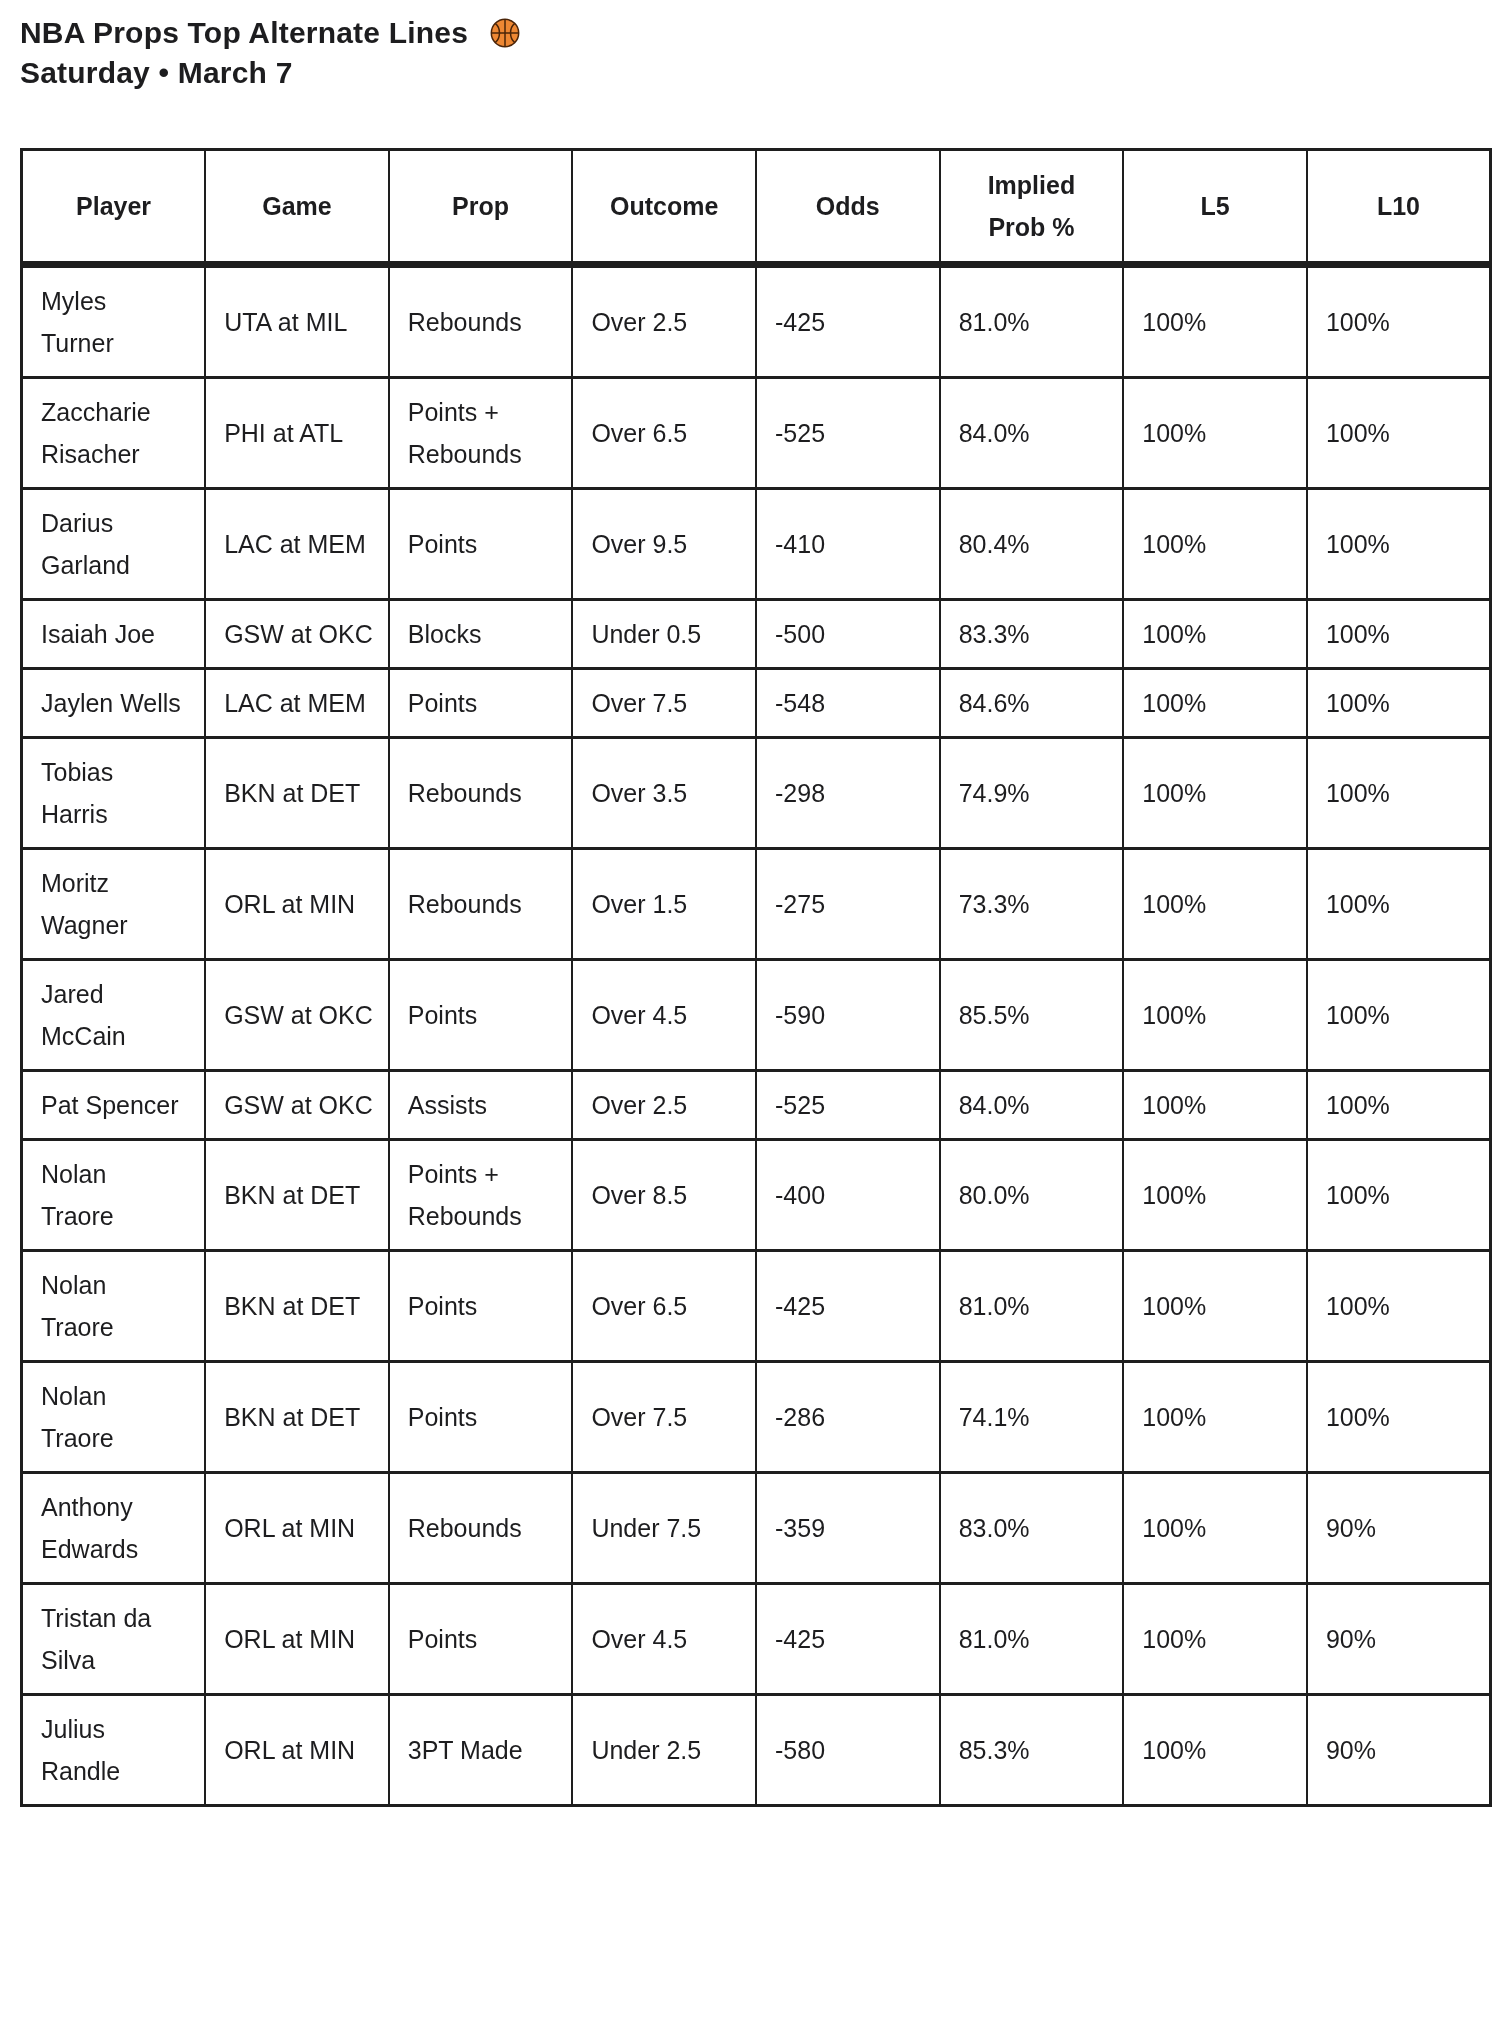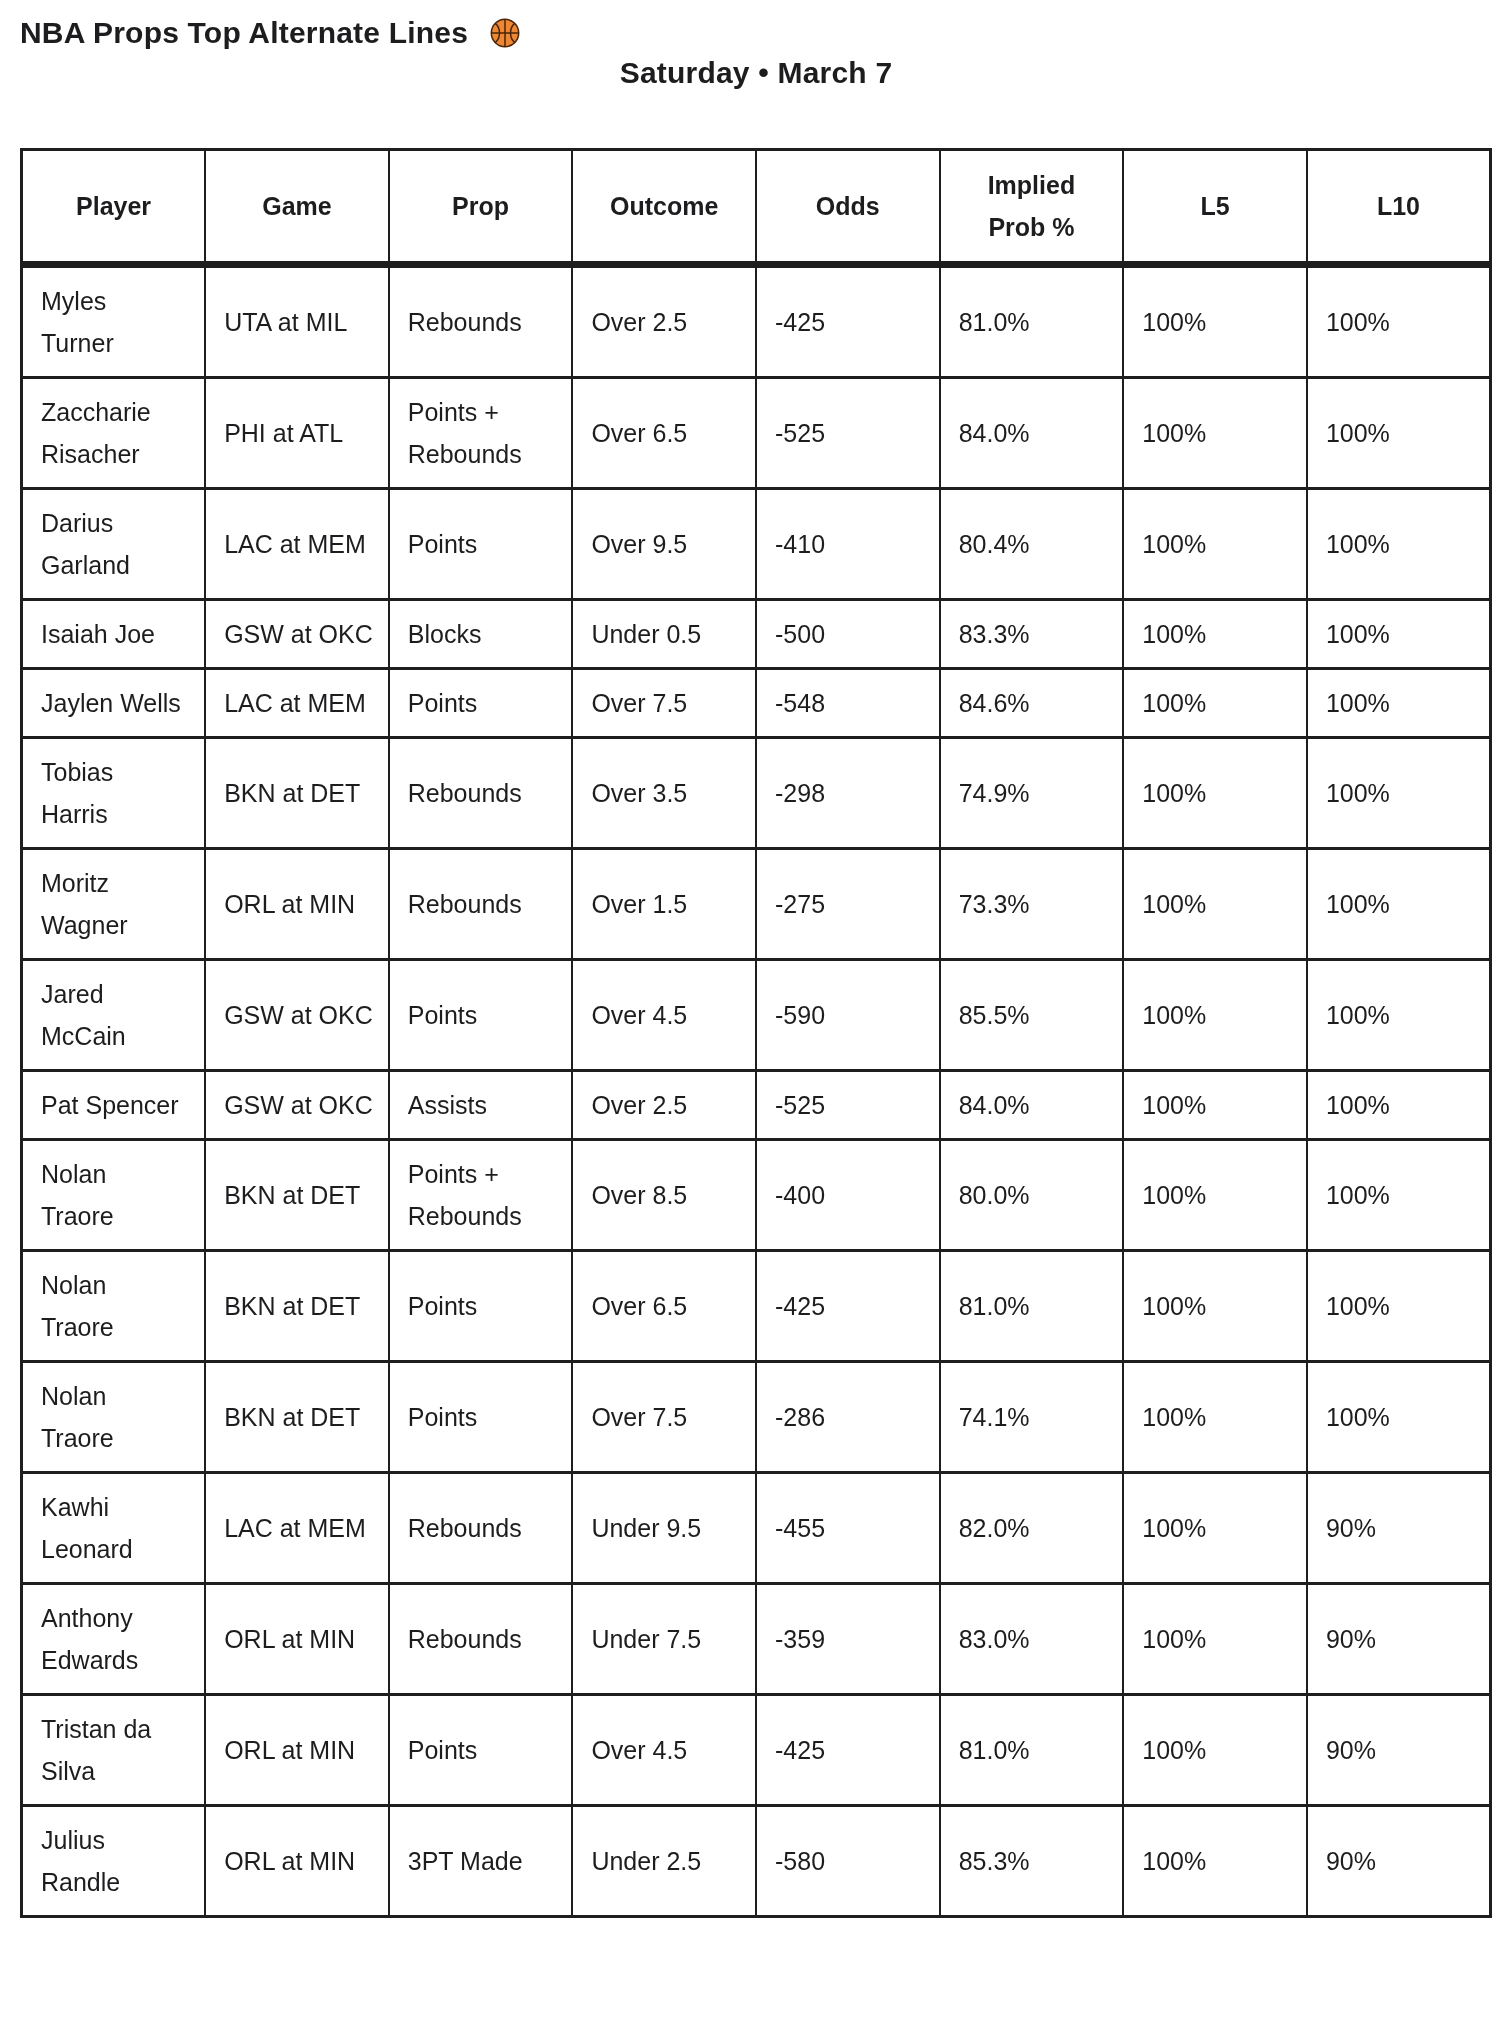--- a/index.html
+++ b/index.html
@@ -23,21 +23,20 @@
     align-items: center;
     gap: 22px;
     letter-spacing: 0.2px;
   }
   .page-subtitle {
     font-size: 30px;
     font-weight: 700;
     line-height: 38px;
     margin: 2px 0 0 0;
     letter-spacing: 0.2px;
-    text-align: center;
   }
   .bball-icon svg { display: block; }
   table.props {
     margin-top: 56px;
     border-collapse: collapse;
     table-layout: fixed;
     width: 1472px;
     border: 3px solid #1e1e1e;
   }
   table.props th, table.props td {
@@ -225,31 +224,20 @@
 Traore</td>
           <td>BKN at DET</td>
           <td>Points</td>
           <td>Over 7.5</td>
           <td>-286</td>
           <td>74.1%</td>
           <td>100%</td>
           <td>100%</td>
         </tr>
         <tr>
-          <td>Kawhi
-Leonard</td>
-          <td>LAC at MEM</td>
-          <td>Rebounds</td>
-          <td>Under 9.5</td>
-          <td>-455</td>
-          <td>82.0%</td>
-          <td>100%</td>
-          <td>90%</td>
-        </tr>
-        <tr>
           <td>Anthony
 Edwards</td>
           <td>ORL at MIN</td>
           <td>Rebounds</td>
           <td>Under 7.5</td>
           <td>-359</td>
           <td>83.0%</td>
           <td>100%</td>
           <td>90%</td>
         </tr>

